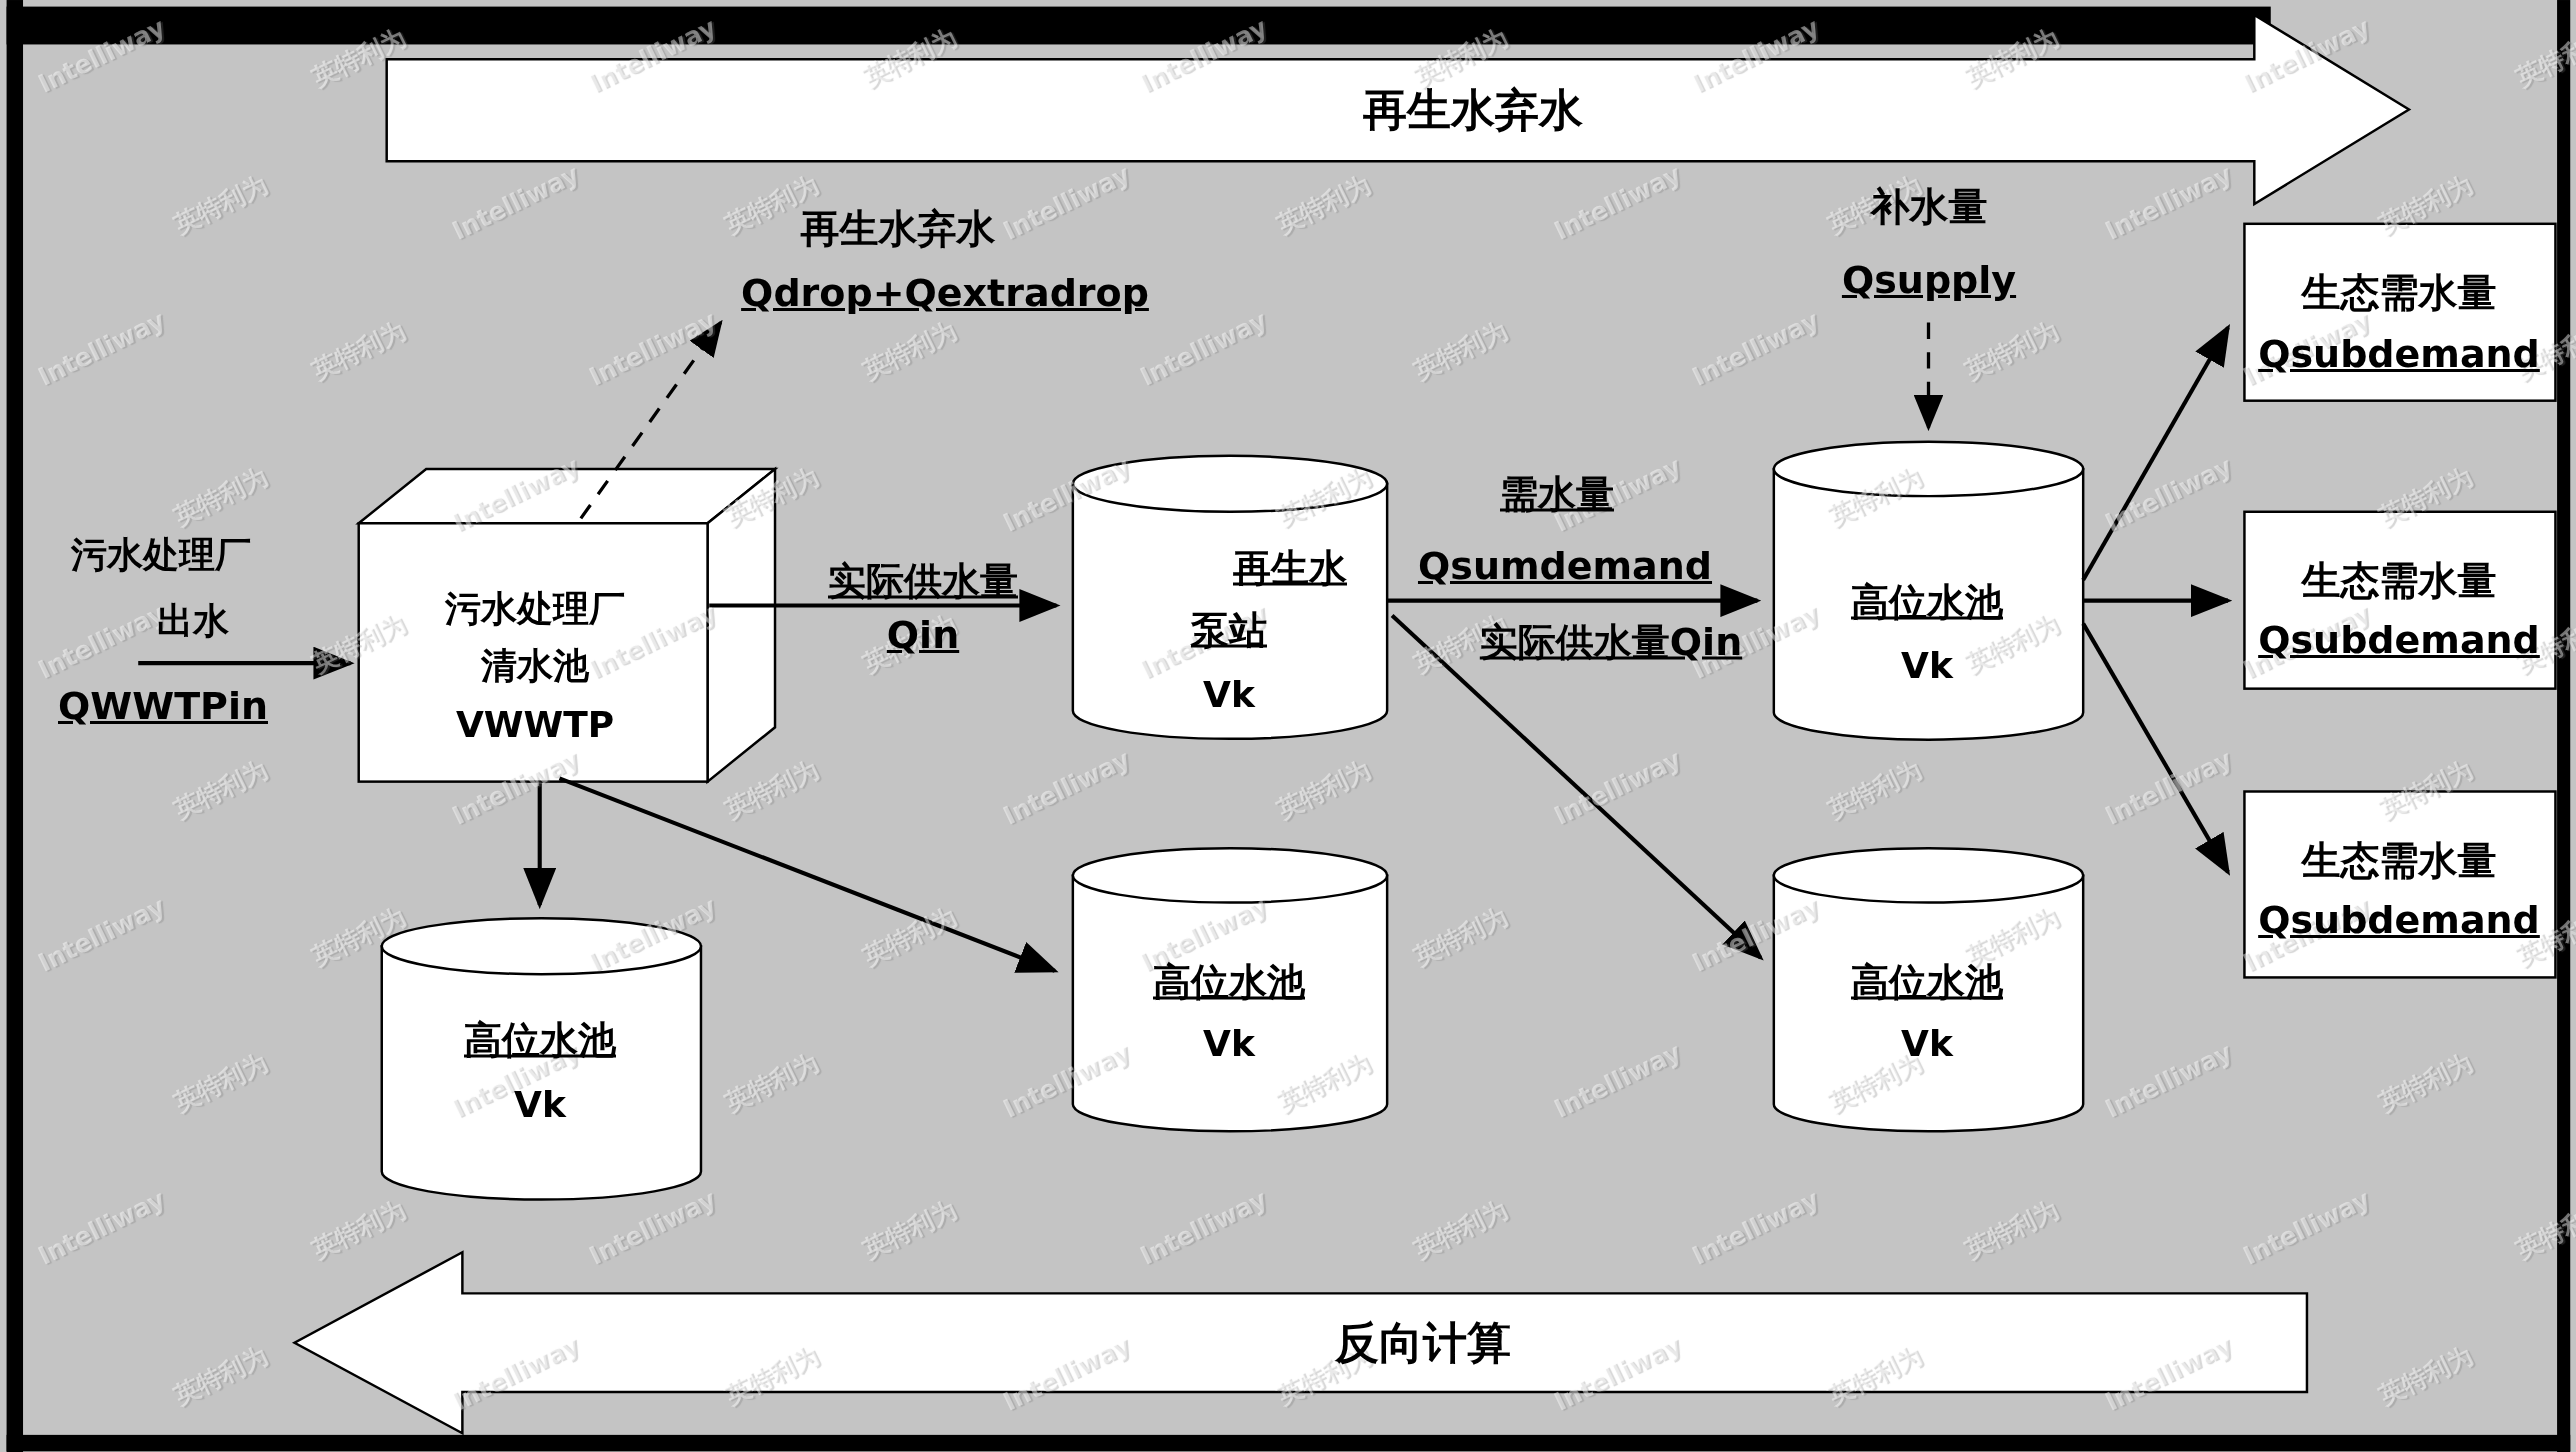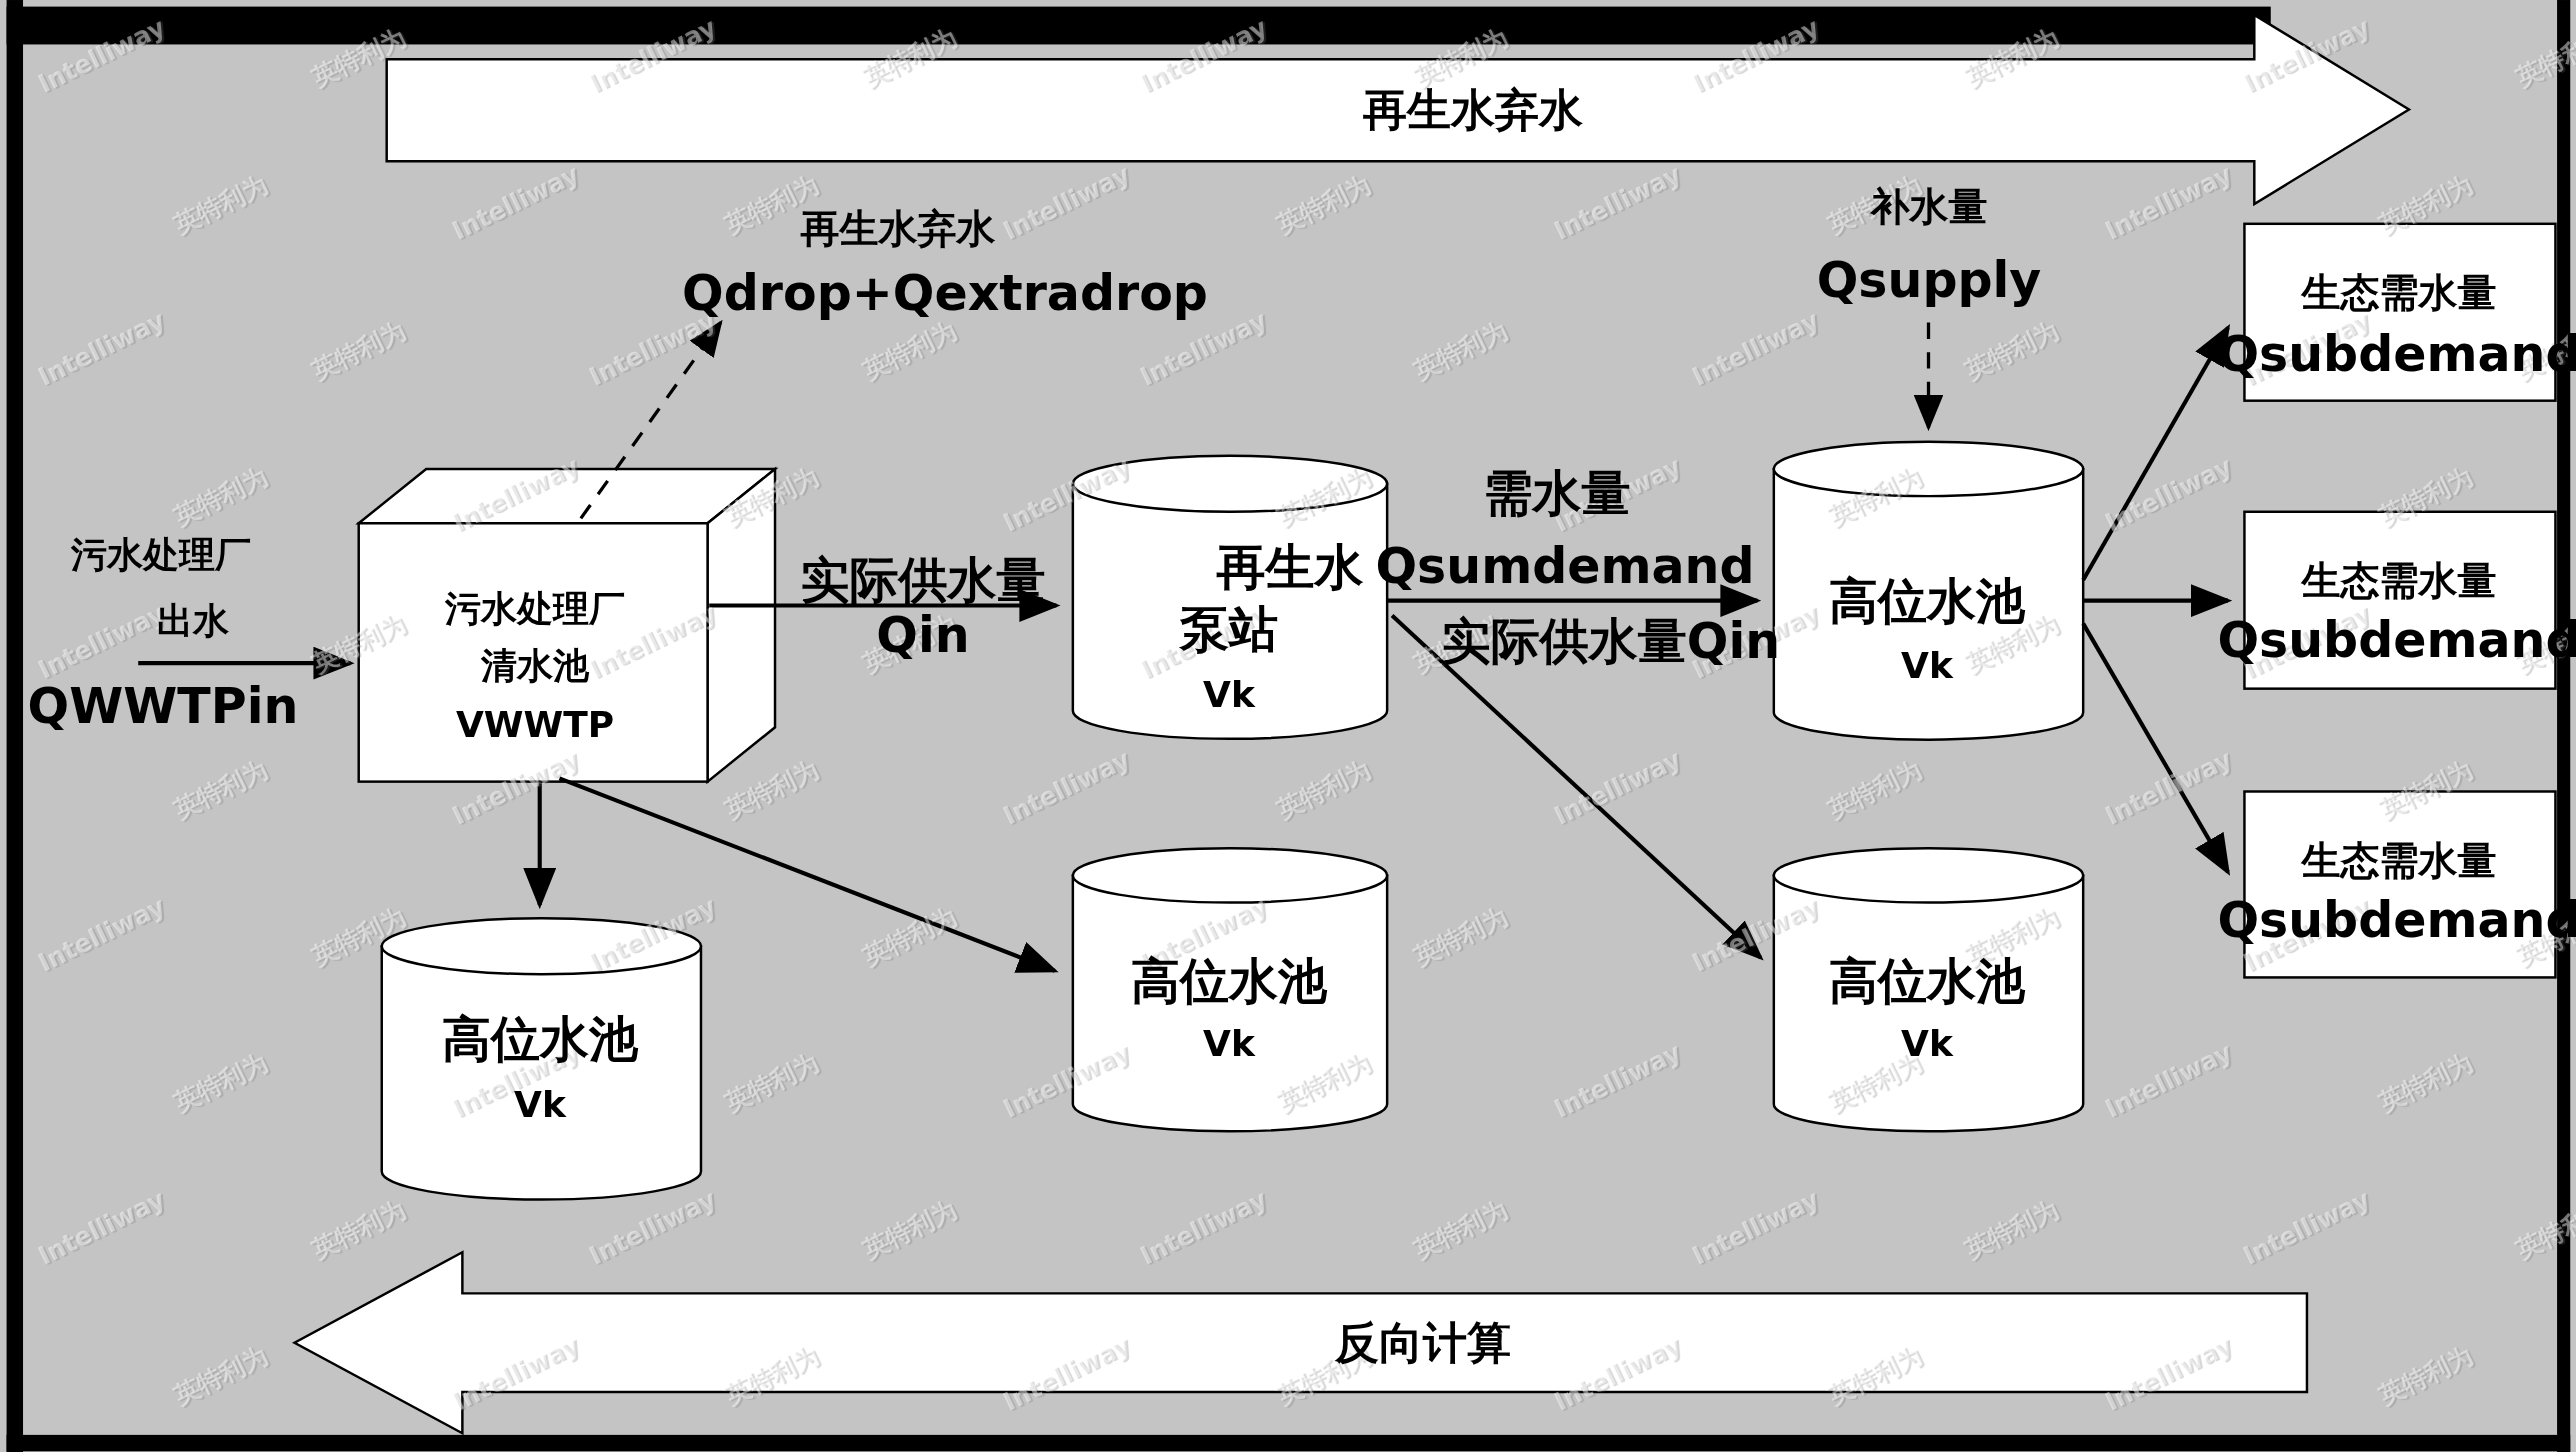--- a/index.html
+++ b/index.html
@@ -15,21 +15,21 @@
     position:absolute;
     transform:translate(-50%,-50%);
     font-weight:bold;
     white-space:nowrap;
     color:#000;
     text-align:center;
     z-index:30;
   }
   .s54{font-size:44px;}
   .s48{font-size:39px;}
-  .s46{font-size:49px;}
+  .s46{font-size:38px;text-decoration:underline;}
   .s44{font-size:36px;}
   .wm-layer{position:absolute;left:0;top:0;width:100%;height:100%;z-index:20;pointer-events:none;}
   .wm{
     position:absolute;
     transform:rotate(-26deg);
     font-size:25px;font-weight:bold;
     color:rgba(255,255,255,0.45);
     text-shadow:1.6px 1.6px 0.8px rgba(110,110,110,0.28);
     white-space:nowrap;
   }

